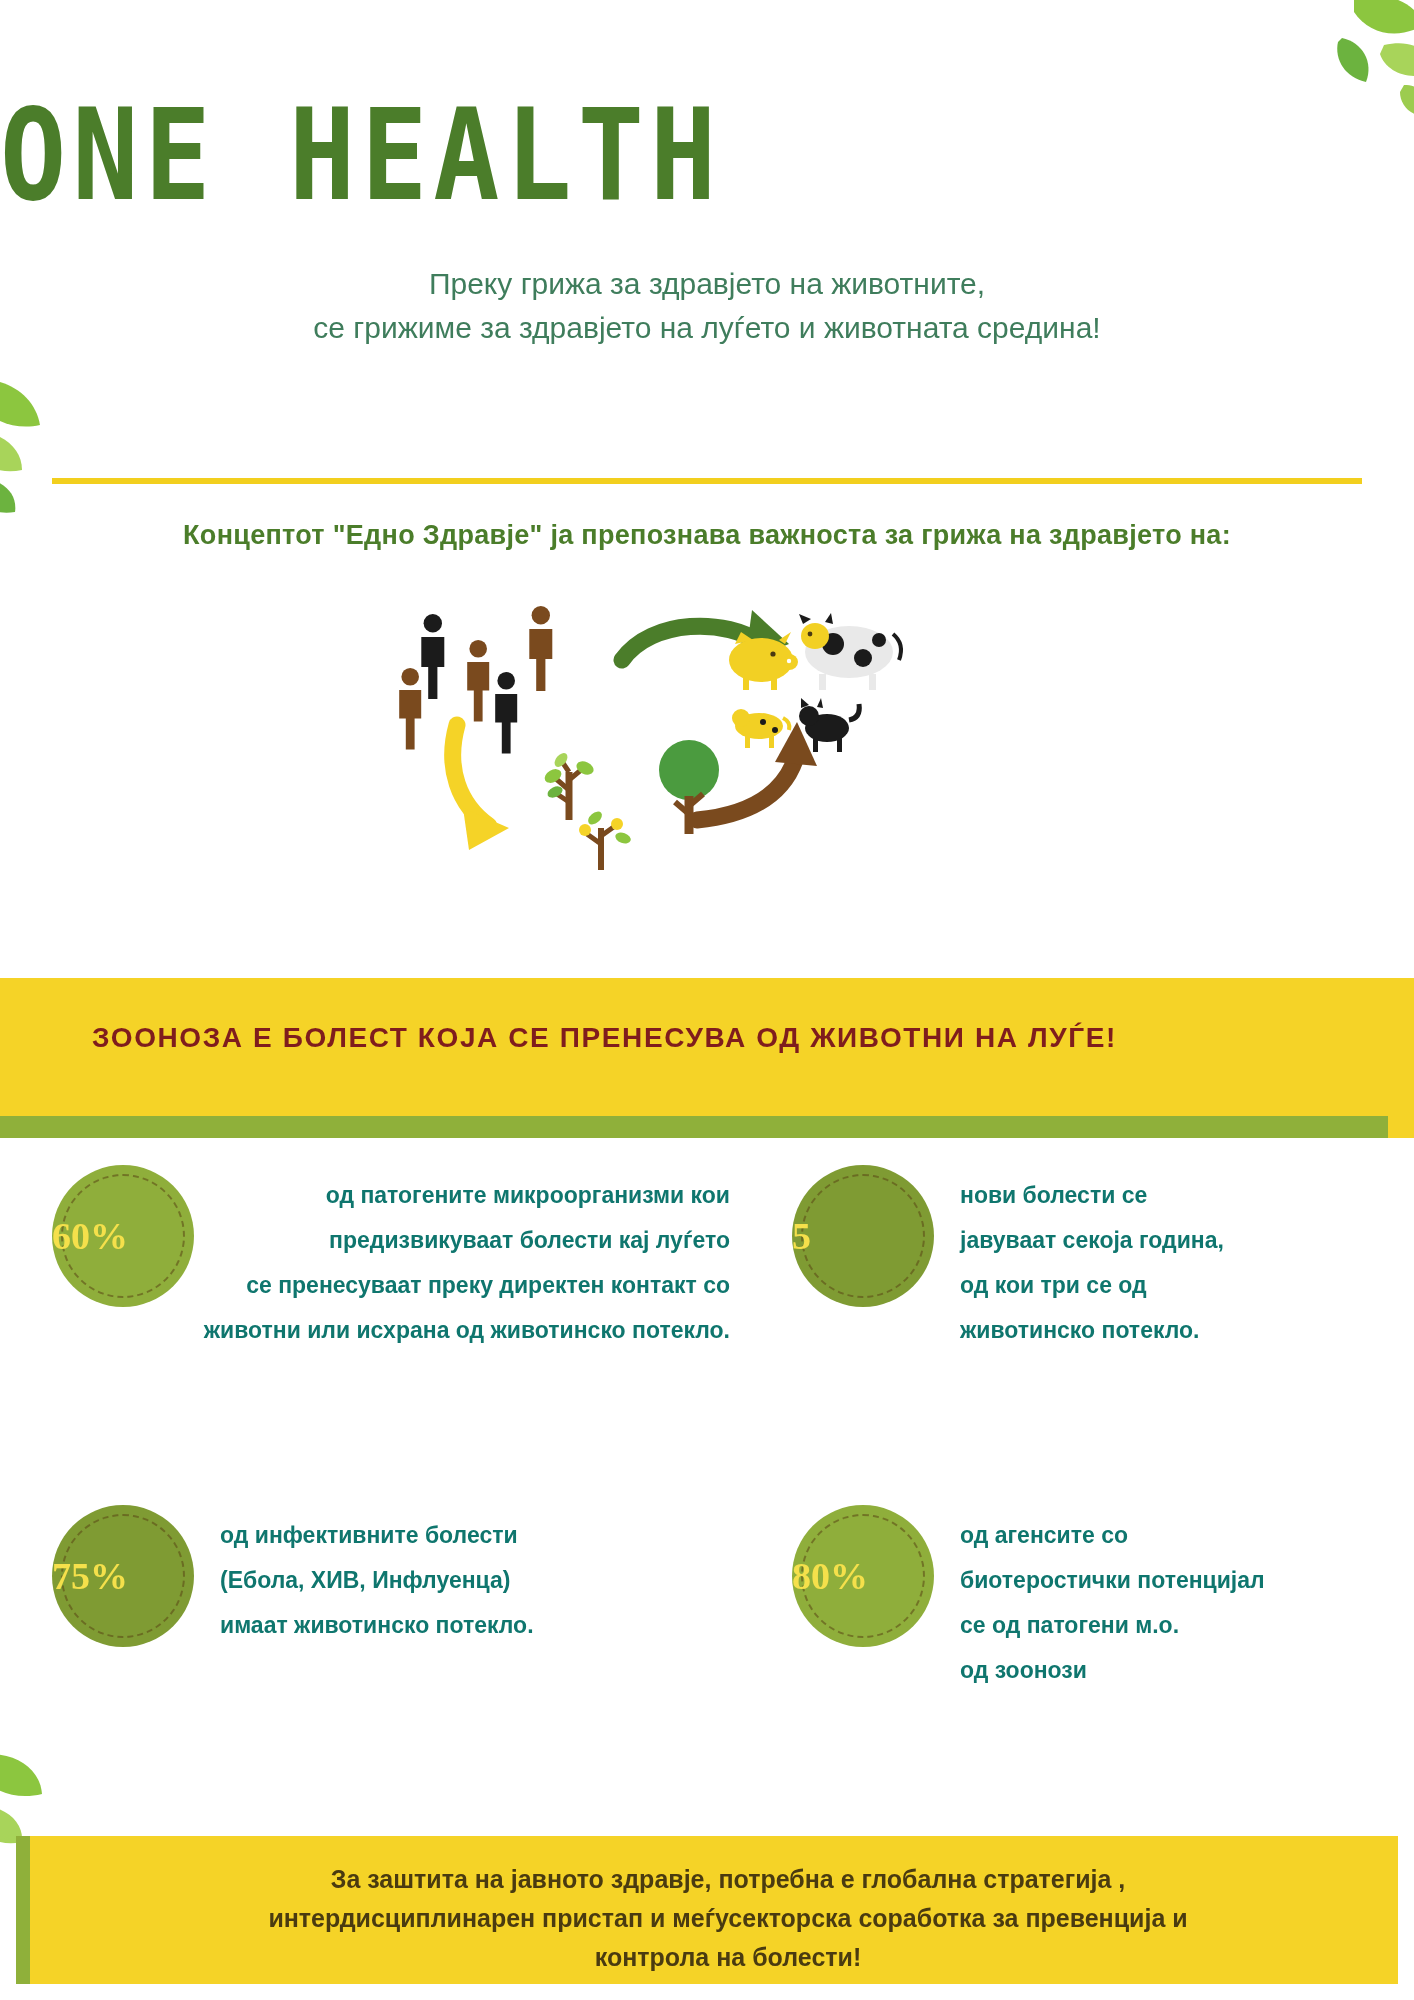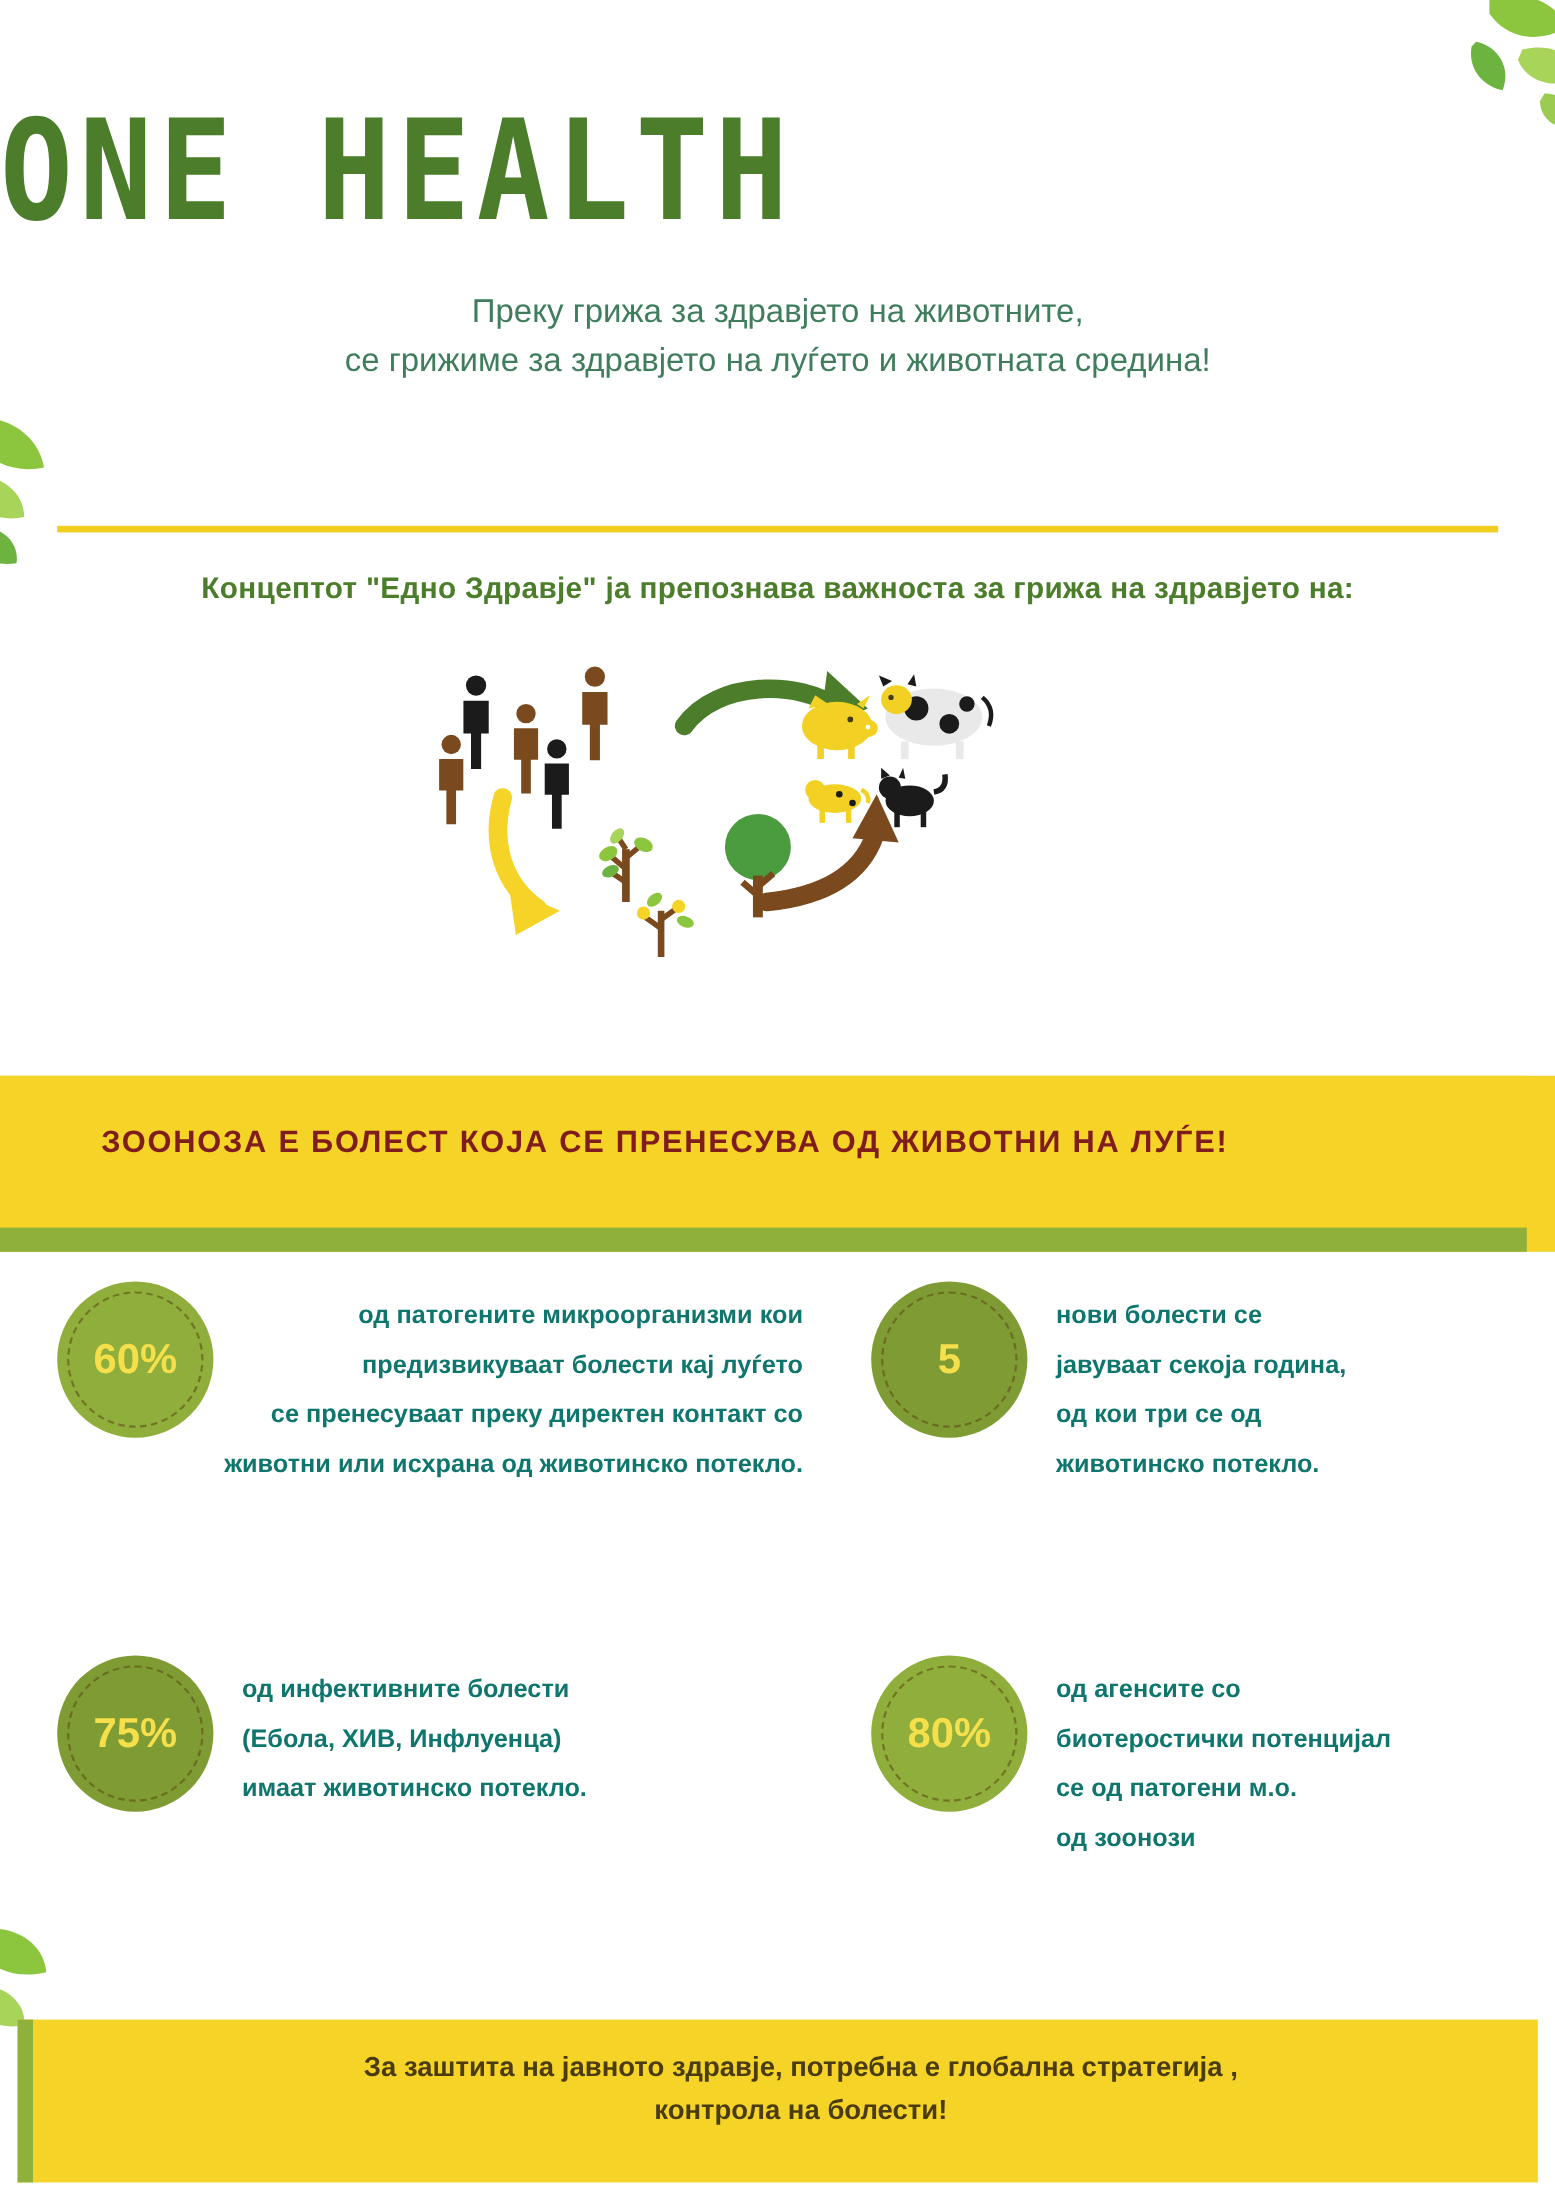--- a/index.html
+++ b/index.html
@@ -138,21 +138,21 @@
   .circle {
     position: absolute;
     left: 12px;
     top: 0;
     width: 142px;
     height: 142px;
     border-radius: 50%;
     background: #8fae3b;
     display: flex;
     align-items: center;
-    justify-content: center;
+    font-family: Liberation Serif, serif;
   }
   .circle.dark { background: #7f9b33; }
   .circle::after {
     content: "";
     position: absolute;
     left: 9px; top: 9px; right: 9px; bottom: 9px;
     border: 2px dashed rgba(90,70,20,0.55);
     border-radius: 50%;
   }
   .circle span {
@@ -424,15 +424,16 @@
       <span class="ln">биотеростички потенцијал</span>
       <span class="ln">се од патогени м.о.</span>
       <span class="ln">од зоонози</span>
     </div>
   </div>
 </div>
 
 <div class="footer">
   <div class="footer-text">
     <div>За заштита на јавното здравје, потребна е глобална стратегија ,</div>
+    <div>интердисциплинарен пристап и меѓусекторска соработка за превенција и</div>
     <div>контрола на болести!</div>
   </div>
 </div>
 
 </body></html>

